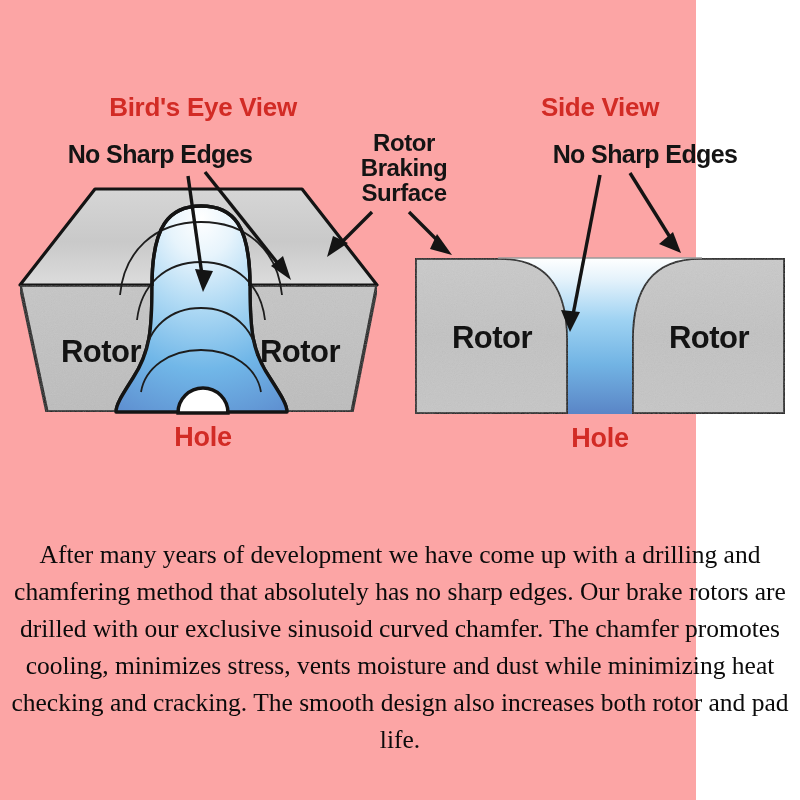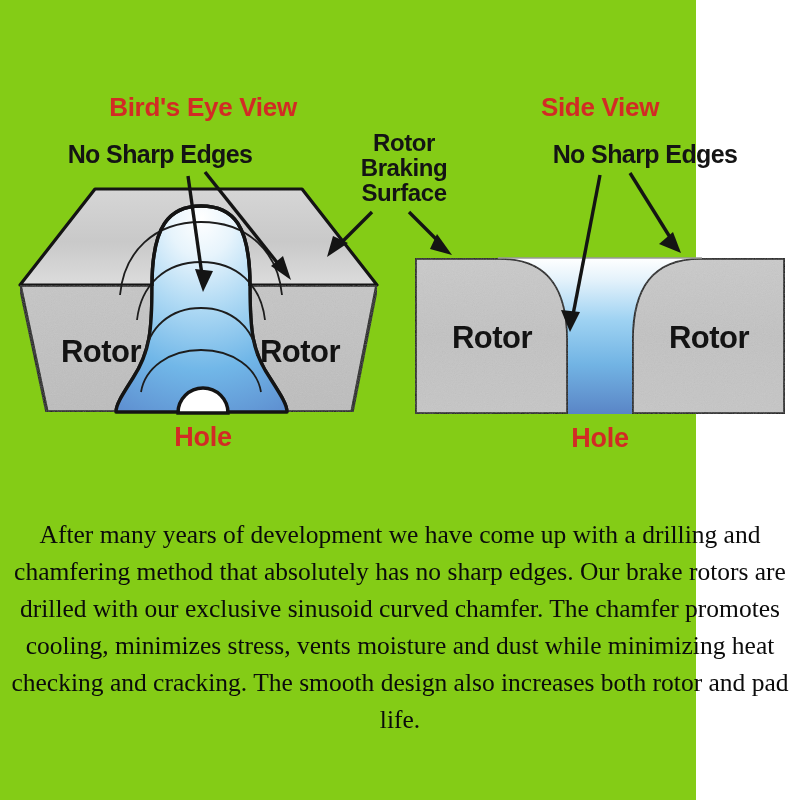--- a/index.html
+++ b/index.html
@@ -11,21 +11,21 @@
     width: 800px;
     height: 800px;
     overflow: hidden;
     font-family: "Liberation Sans", sans-serif;
     position: relative;
   }
   #figure-root {
     position: relative;
     width: 696px;
     height: 800px;
-    background: #84cc16;
+    background: #fca5a5;
   }
   #diagram-svg {
     position: absolute;
     left: 0;
     top: 0;
     width: 800px;
     height: 500px;
     display: block;
   }
   .svg-title {
@@ -61,21 +61,21 @@
     font-size: 27px;
     letter-spacing: -0.3px;
   }
   #body-copy {
     position: absolute;
     left: 0;
     top: 520;
     width: 800px;
   }
   #body-copy {
-    top: 516px;
+    top: 536px;
   }
   #body-copy p {
     margin: 0;
     font-family: "Liberation Serif", serif;
     font-size: 25.5px;
     line-height: 37px;
     color: #0b0b0b;
     text-align: center;
     padding: 0 8px;
   }

